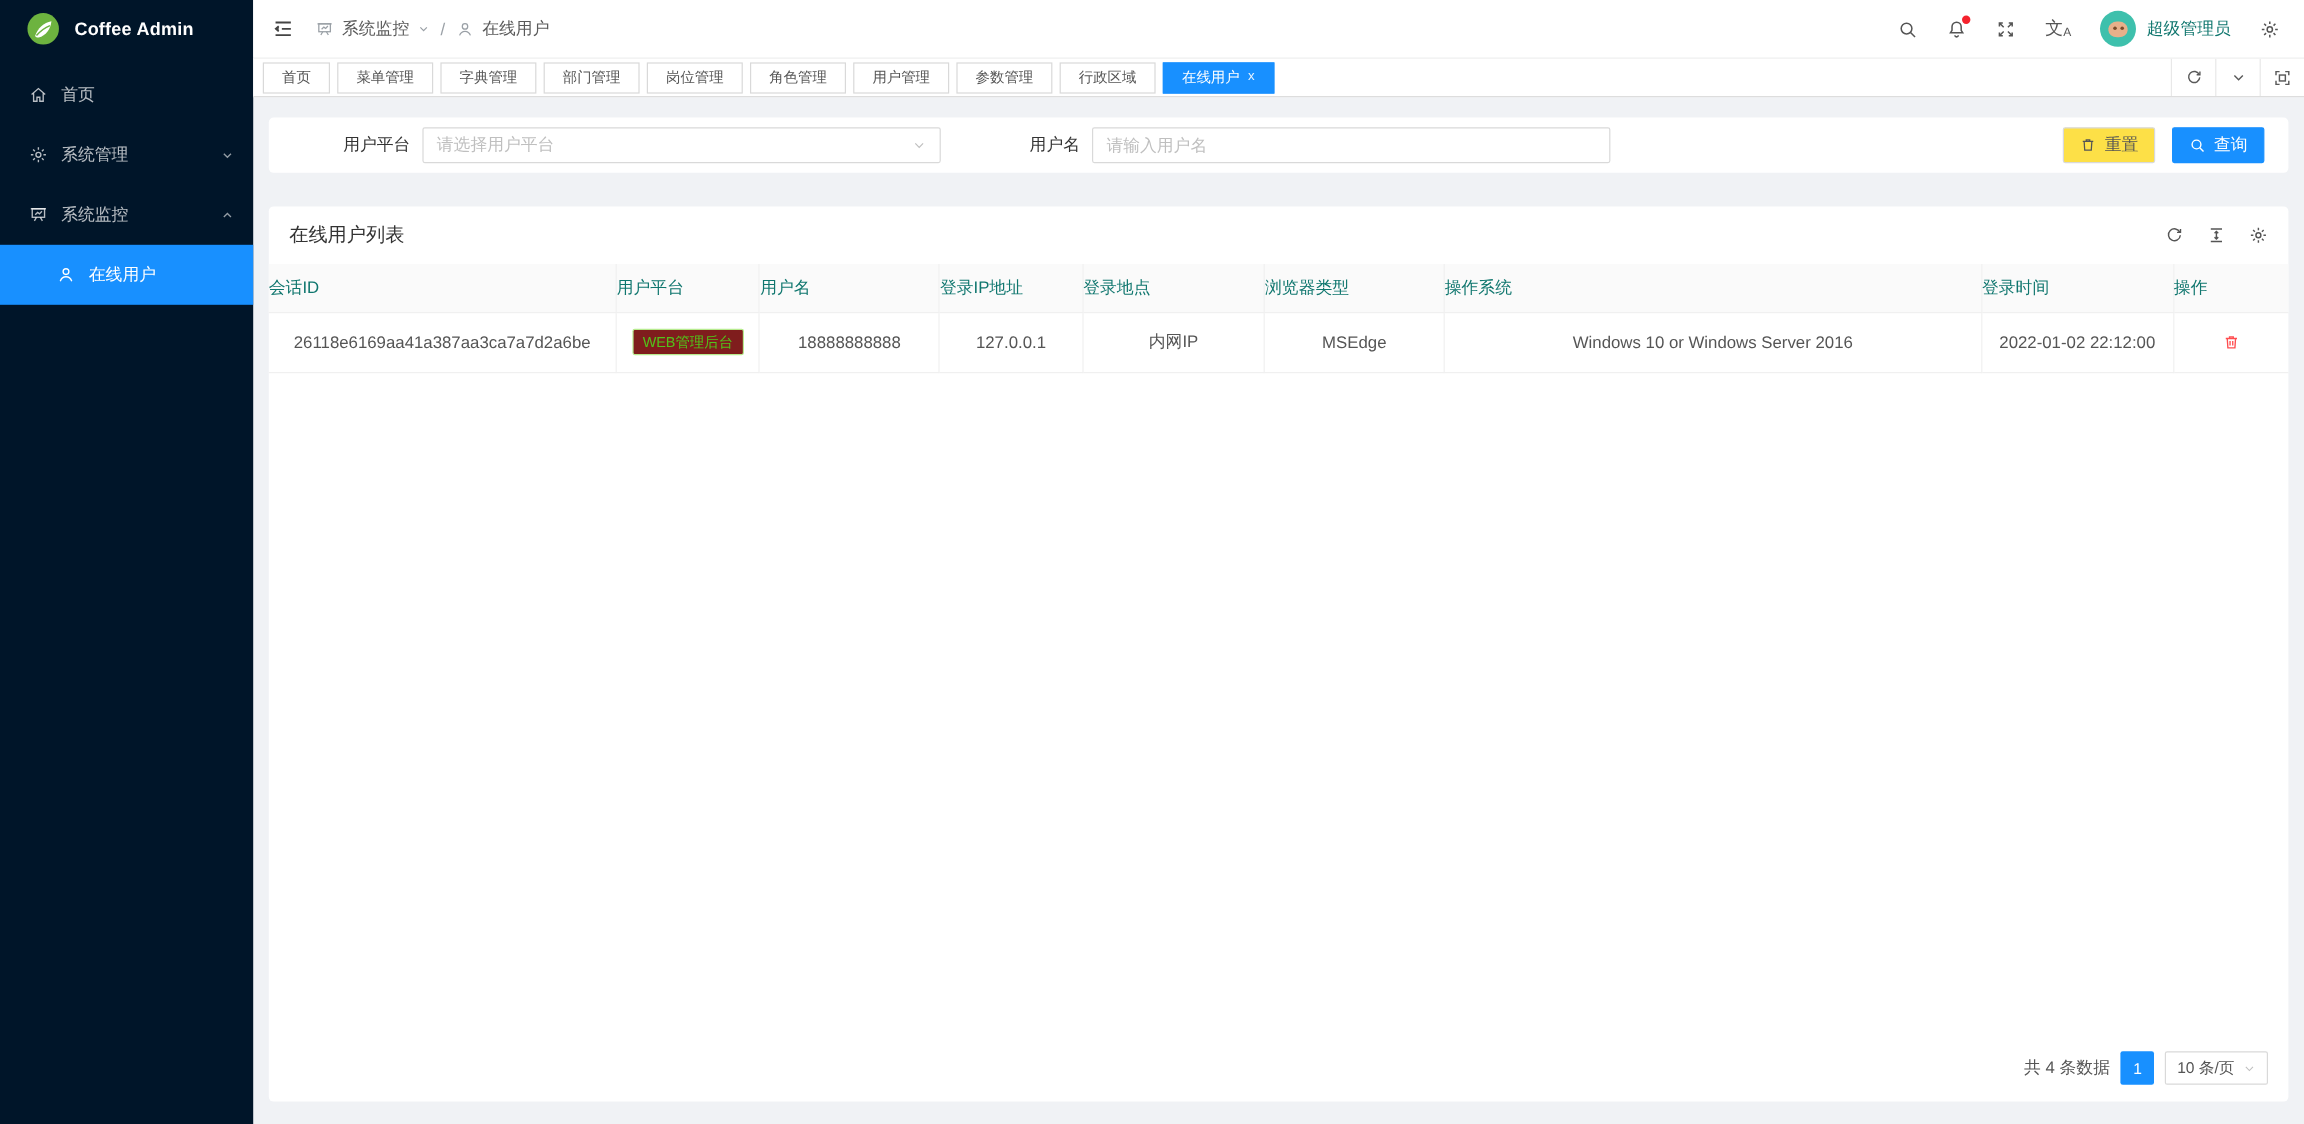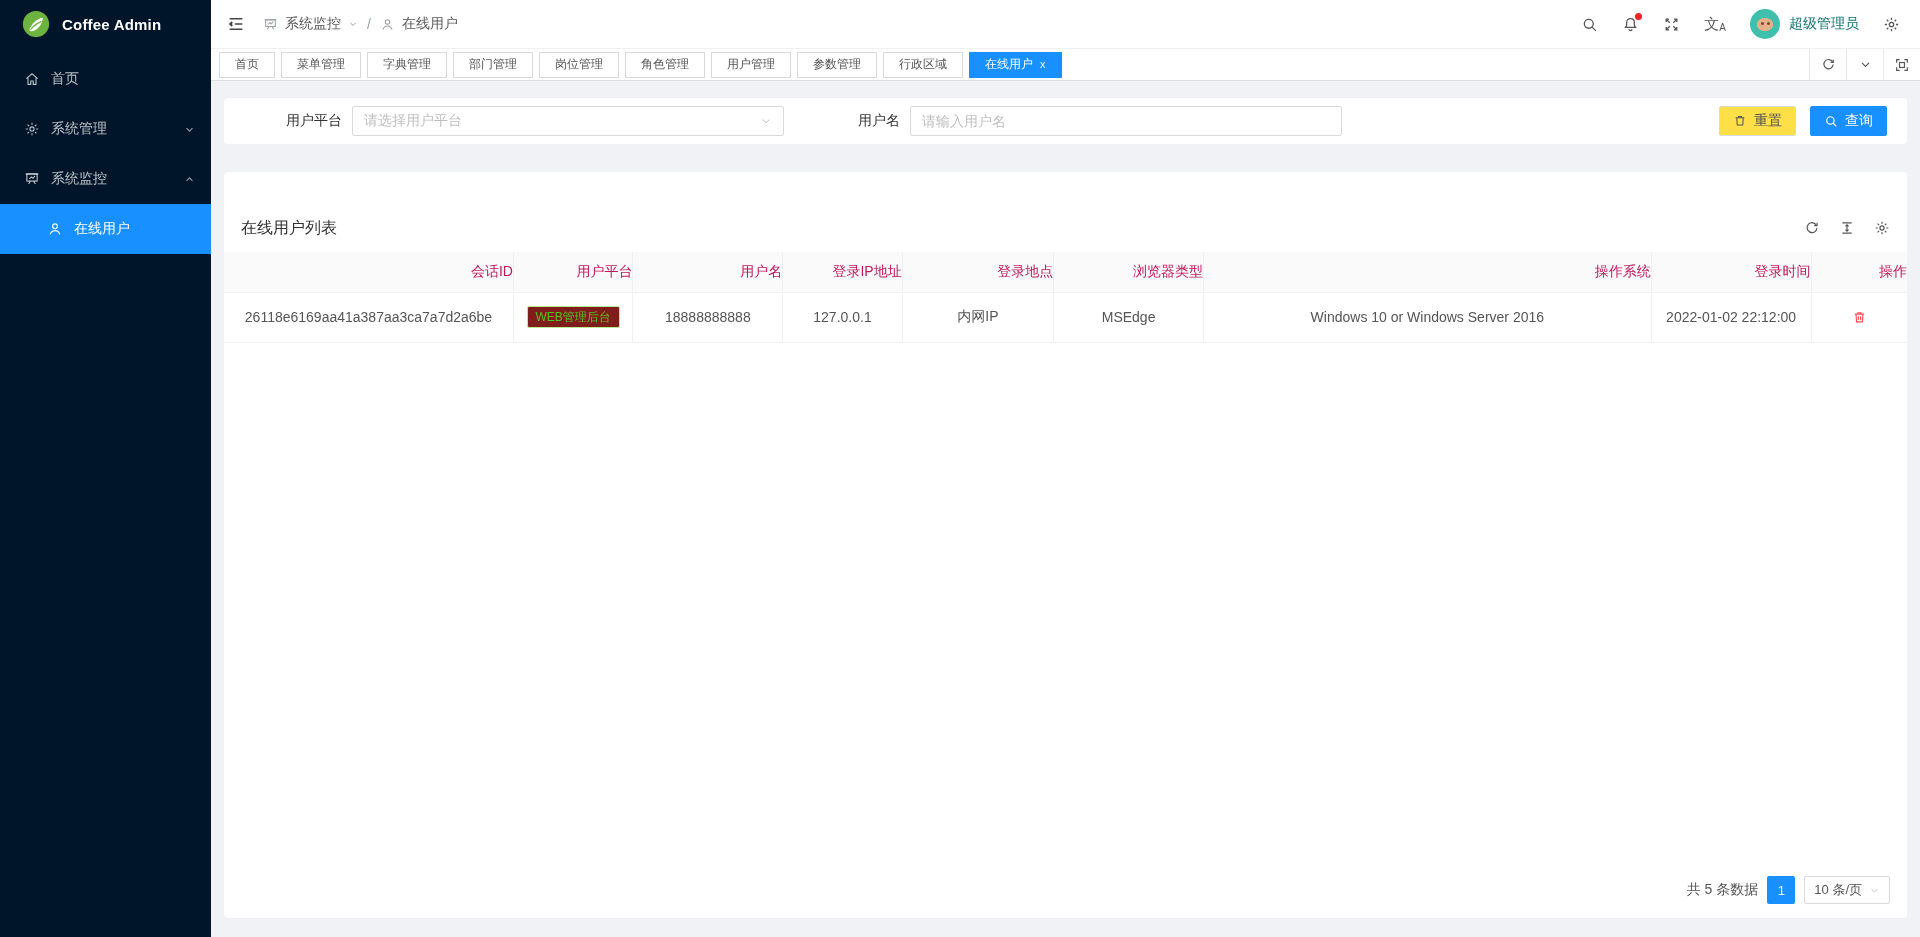--- a/index.html
+++ b/index.html
@@ -57,27 +57,27 @@
   .placeholder { color:#bfbfbf; font-size:14px; }
   .select-box .sel-chev { margin-left:auto; color:#bfbfbf; }
   .input-box input { border:none; outline:none; width:100%; font-size:14px; font-family:inherit; color:#333; background:transparent; }
   .input-box input::placeholder { color:#bfbfbf; }
   .filter-actions { margin-left:auto; display:flex; gap:14px; }
   .btn { height:30px; border-radius:2px; border:1px solid #d9d9d9; background:#fde047; color:#555; font-size:14px; font-family:inherit; padding:0 13px; display:inline-flex; align-items:center; gap:7px; cursor:pointer; }
   .btn-primary { background:#1890ff; border-color:#1890ff; color:#fff; }
 
   
   .table-card { margin-top:28px; background:#fff; border-radius:4px; flex:1; display:flex; flex-direction:column; min-height:0; }
-  .card-head { height:48px; flex-shrink:0; display:flex; align-items:center; padding:0 17px;margin-top:32px; }
+  .card-head { height:48px; flex-shrink:0; display:flex; align-items:center; padding:0 17px; }
   .card-title { font-size:16px; color:#333; }
   .card-tools { margin-left:auto; display:flex; align-items:center; gap:19px; color:#555; }
   .card-tools > * { cursor:pointer; }
 
   table { width:100%; border-collapse:collapse; table-layout:fixed; }
-  thead th { background:#fafafa; height:40px; font-size:14px; font-weight:500; color:#be185d; text-align:right; border-bottom:1px solid #f0f0f0; }
+  thead th { background:#fafafa; height:40px; font-size:14px; font-weight:500; color:#0f766e; text-align:left; border-bottom:1px solid #f0f0f0; }
   thead th:not(:last-child), tbody td:not(:last-child) { border-right:1px solid #f0f0f0; }
   tbody td { height:50px; text-align:center; font-size:14px; color:#555; border-bottom:1px solid #f0f0f0; overflow:hidden; white-space:nowrap; text-overflow:ellipsis; }
   .tag-green { display:inline-block; padding:2px 8px; font-size:12px; line-height:1.4; color:#52c41a; background:#7f1d1d; border:1px solid #b7eb8f; border-radius:2px; }
   .trash-btn { display:inline-flex; color:#ff4d4f; cursor:pointer; vertical-align:middle; }
 
   .pagination { margin-top:auto; display:flex; align-items:center; justify-content:flex-end; gap:9px; padding:13px 17px 14px; font-size:14px; color:#555; flex-shrink:0; }
   .page-btn { min-width:28px; height:28px; border-radius:2px; background:#1890ff; color:#fff; font-size:13px; display:inline-flex; align-items:center; justify-content:center; cursor:pointer; }
   .size-select { height:28px; border:1px solid #d9d9d9; border-radius:2px; display:inline-flex; align-items:center; gap:7px; padding:0 9px; font-size:13px; color:#555; cursor:pointer; background:#fff; }
   .size-select .sel-chev { color:#bfbfbf; }
 </style>
@@ -376,21 +376,21 @@
                 <svg width="15" height="15" viewBox="0 0 24 24" fill="none" stroke="currentColor" stroke-width="1.8">
                     <path d="M4.5 6.5h15M9.5 6.2V4.4h5v1.8M6.5 6.8l.8 12.2h9.4l.8-12.2M10.2 10v6M13.8 10v6"></path>
                   </svg>
               </span>
             </td>
           </tr>
         </tbody>
       </table>
 
       <div class="pagination">
-        <span>共 5 条数据</span>
+        <span>共 4 条数据</span>
         <span class="page-btn">1</span>
         <span class="size-select">
           <span>10 条/页</span>
           <span class="sel-chev">
             <svg width="11" height="11" viewBox="0 0 24 24" fill="none" stroke="currentColor" stroke-width="2">
                 <path d="M5.5 9l6.5 6.5L18.5 9"></path>
               </svg>
           </span>
         </span>
       </div>

